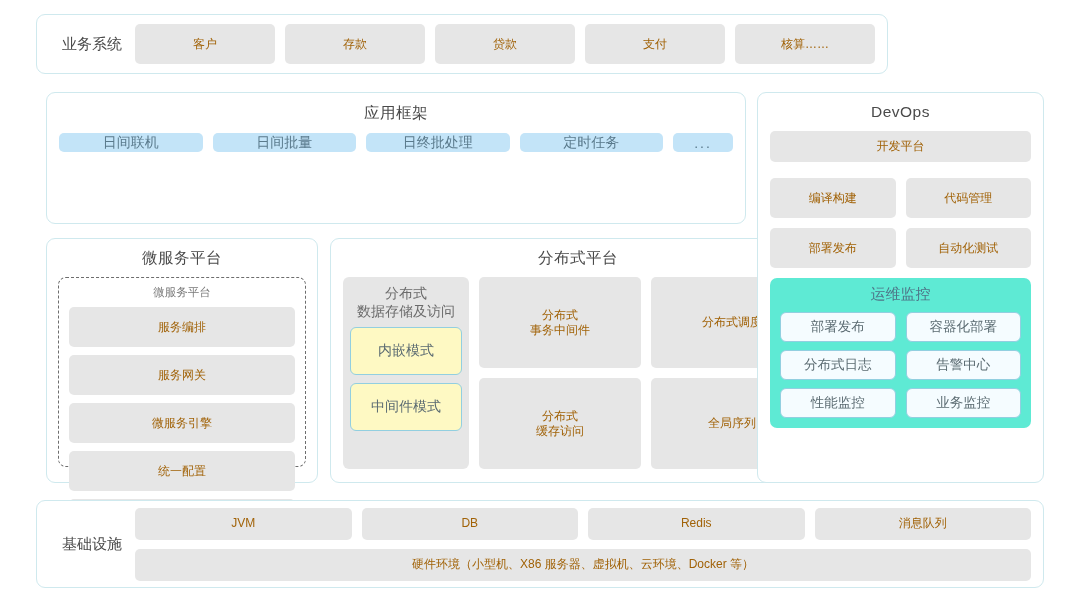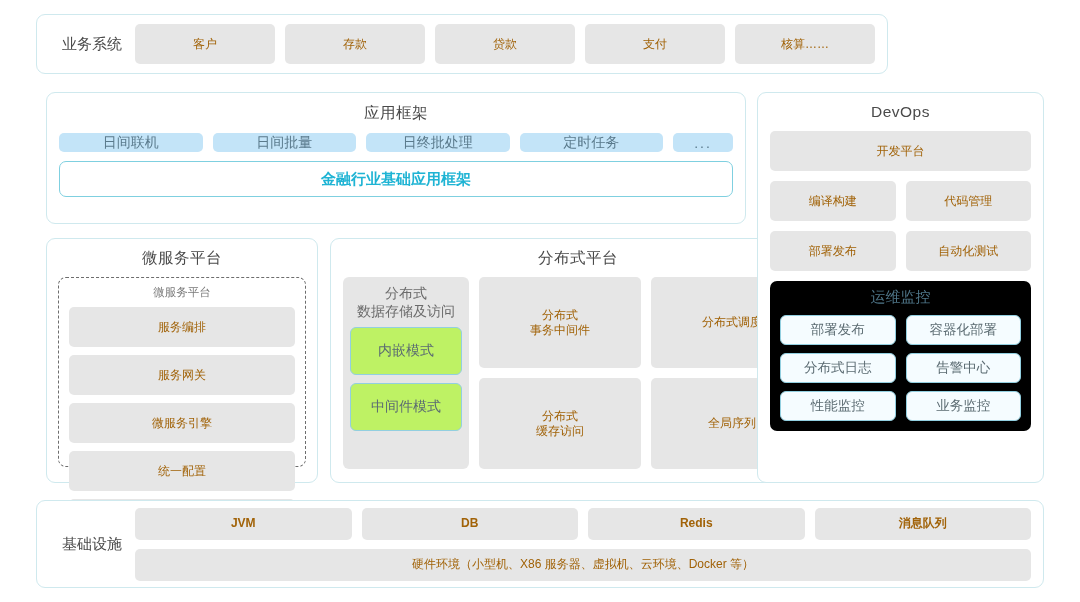--- a/index.html
+++ b/index.html
@@ -43,21 +43,21 @@
   .chip-blue {
     background: #c3e4f8;
     border-radius: 5px;
     color: #5a7a8c;
     font-size: 14px;
     display: flex; align-items: center; justify-content: center;
     text-align: center;
   }
   
   .chip-outline {
-    background: #bef264;
+    background: #fef9c3;
     border: 1px solid #92cfe0;
     border-radius: 6px;
     color: #5b6b72;
     font-size: 14px;
     display: flex; align-items: center; justify-content: center;
     text-align: center;
   }
 
   
   #row-business {
@@ -147,28 +147,28 @@
     gap: 10px;
   }
 
   
   #panel-devops {
     position: absolute; left: 757px; top: 0;
     width: 287px; height: 391px;
     padding: 10px 12px 12px 12px;
   }
   #panel-devops .panel-title { margin-bottom: 10px; }
-  #devops-platform { height: 40px; margin-bottom: 10px; }
+  #devops-platform { height: 31px; margin-bottom: 16px; }
   #devops-grid {
     display: grid; grid-template-columns: 1fr 1fr; gap: 10px;
     margin-bottom: 10px;
   }
   #devops-grid .chip { height: 40px; }
   #ops-monitor {
-    background: #000000; border-radius: 7px;
+    background: #5eead4; border-radius: 7px;
     padding: 7px 10px 10px 10px;
   }
   #ops-monitor .sec-title {
     text-align: center; color: #4e7588; font-size: 15px; margin-bottom: 8px;
   }
   #ops-grid { display: grid; grid-template-columns: 1fr 1fr; gap: 8px 10px; }
   #ops-grid .chip-outline { height: 30px; background:#f5fcff; font-size: 13.5px; }
 
   
   #row-infra {
@@ -176,21 +176,21 @@
     width: 1008px; height: 88px;
     display: flex; align-items: center;
     padding: 0 12px;
   }
   #row-infra .row-label {
     width: 86px; flex: 0 0 86px; text-align: center;
     font-size: 15px; color: #4a4a4a;
   }
   #row-infra .infra-right { flex: 1; display: flex; flex-direction: column; gap: 9px; }
   #infra-chips { display: flex; gap: 10px; }
-  #infra-chips .chip { flex: 1; height: 32px; font-weight: bold; }
+  #infra-chips .chip { flex: 1; height: 32px; }
   #hardware-bar { height: 32px; }
 </style>
 </head>
 <body>
 
 <div class="canvas">
 
   <div class="panel" id="row-business">
     <div class="row-label">业务系统</div>
     <div class="chips">
@@ -206,21 +206,20 @@
 
     <div class="panel" id="panel-appstack">
       <div class="panel-title">应用框架</div>
       <div id="appframe-chips">
         <div class="chip-blue w-flex">日间联机</div>
         <div class="chip-blue w-flex">日间批量</div>
         <div class="chip-blue w-flex">日终批处理</div>
         <div class="chip-blue w-flex">定时任务</div>
         <div class="chip-blue w-dots">...</div>
       </div>
-      <div id="finance-bar">金融行业基础应用框架</div>
     </div>
 
     <div class="panel" id="panel-micro">
       <div class="panel-title">微服务平台</div>
       <div id="micro-dashed">
         <div class="sub-title">微服务平台</div>
         <div id="micro-grid">
           <div class="chip">服务编排</div>
           <div class="chip">服务网关</div>
           <div class="chip">微服务引擎</div>

